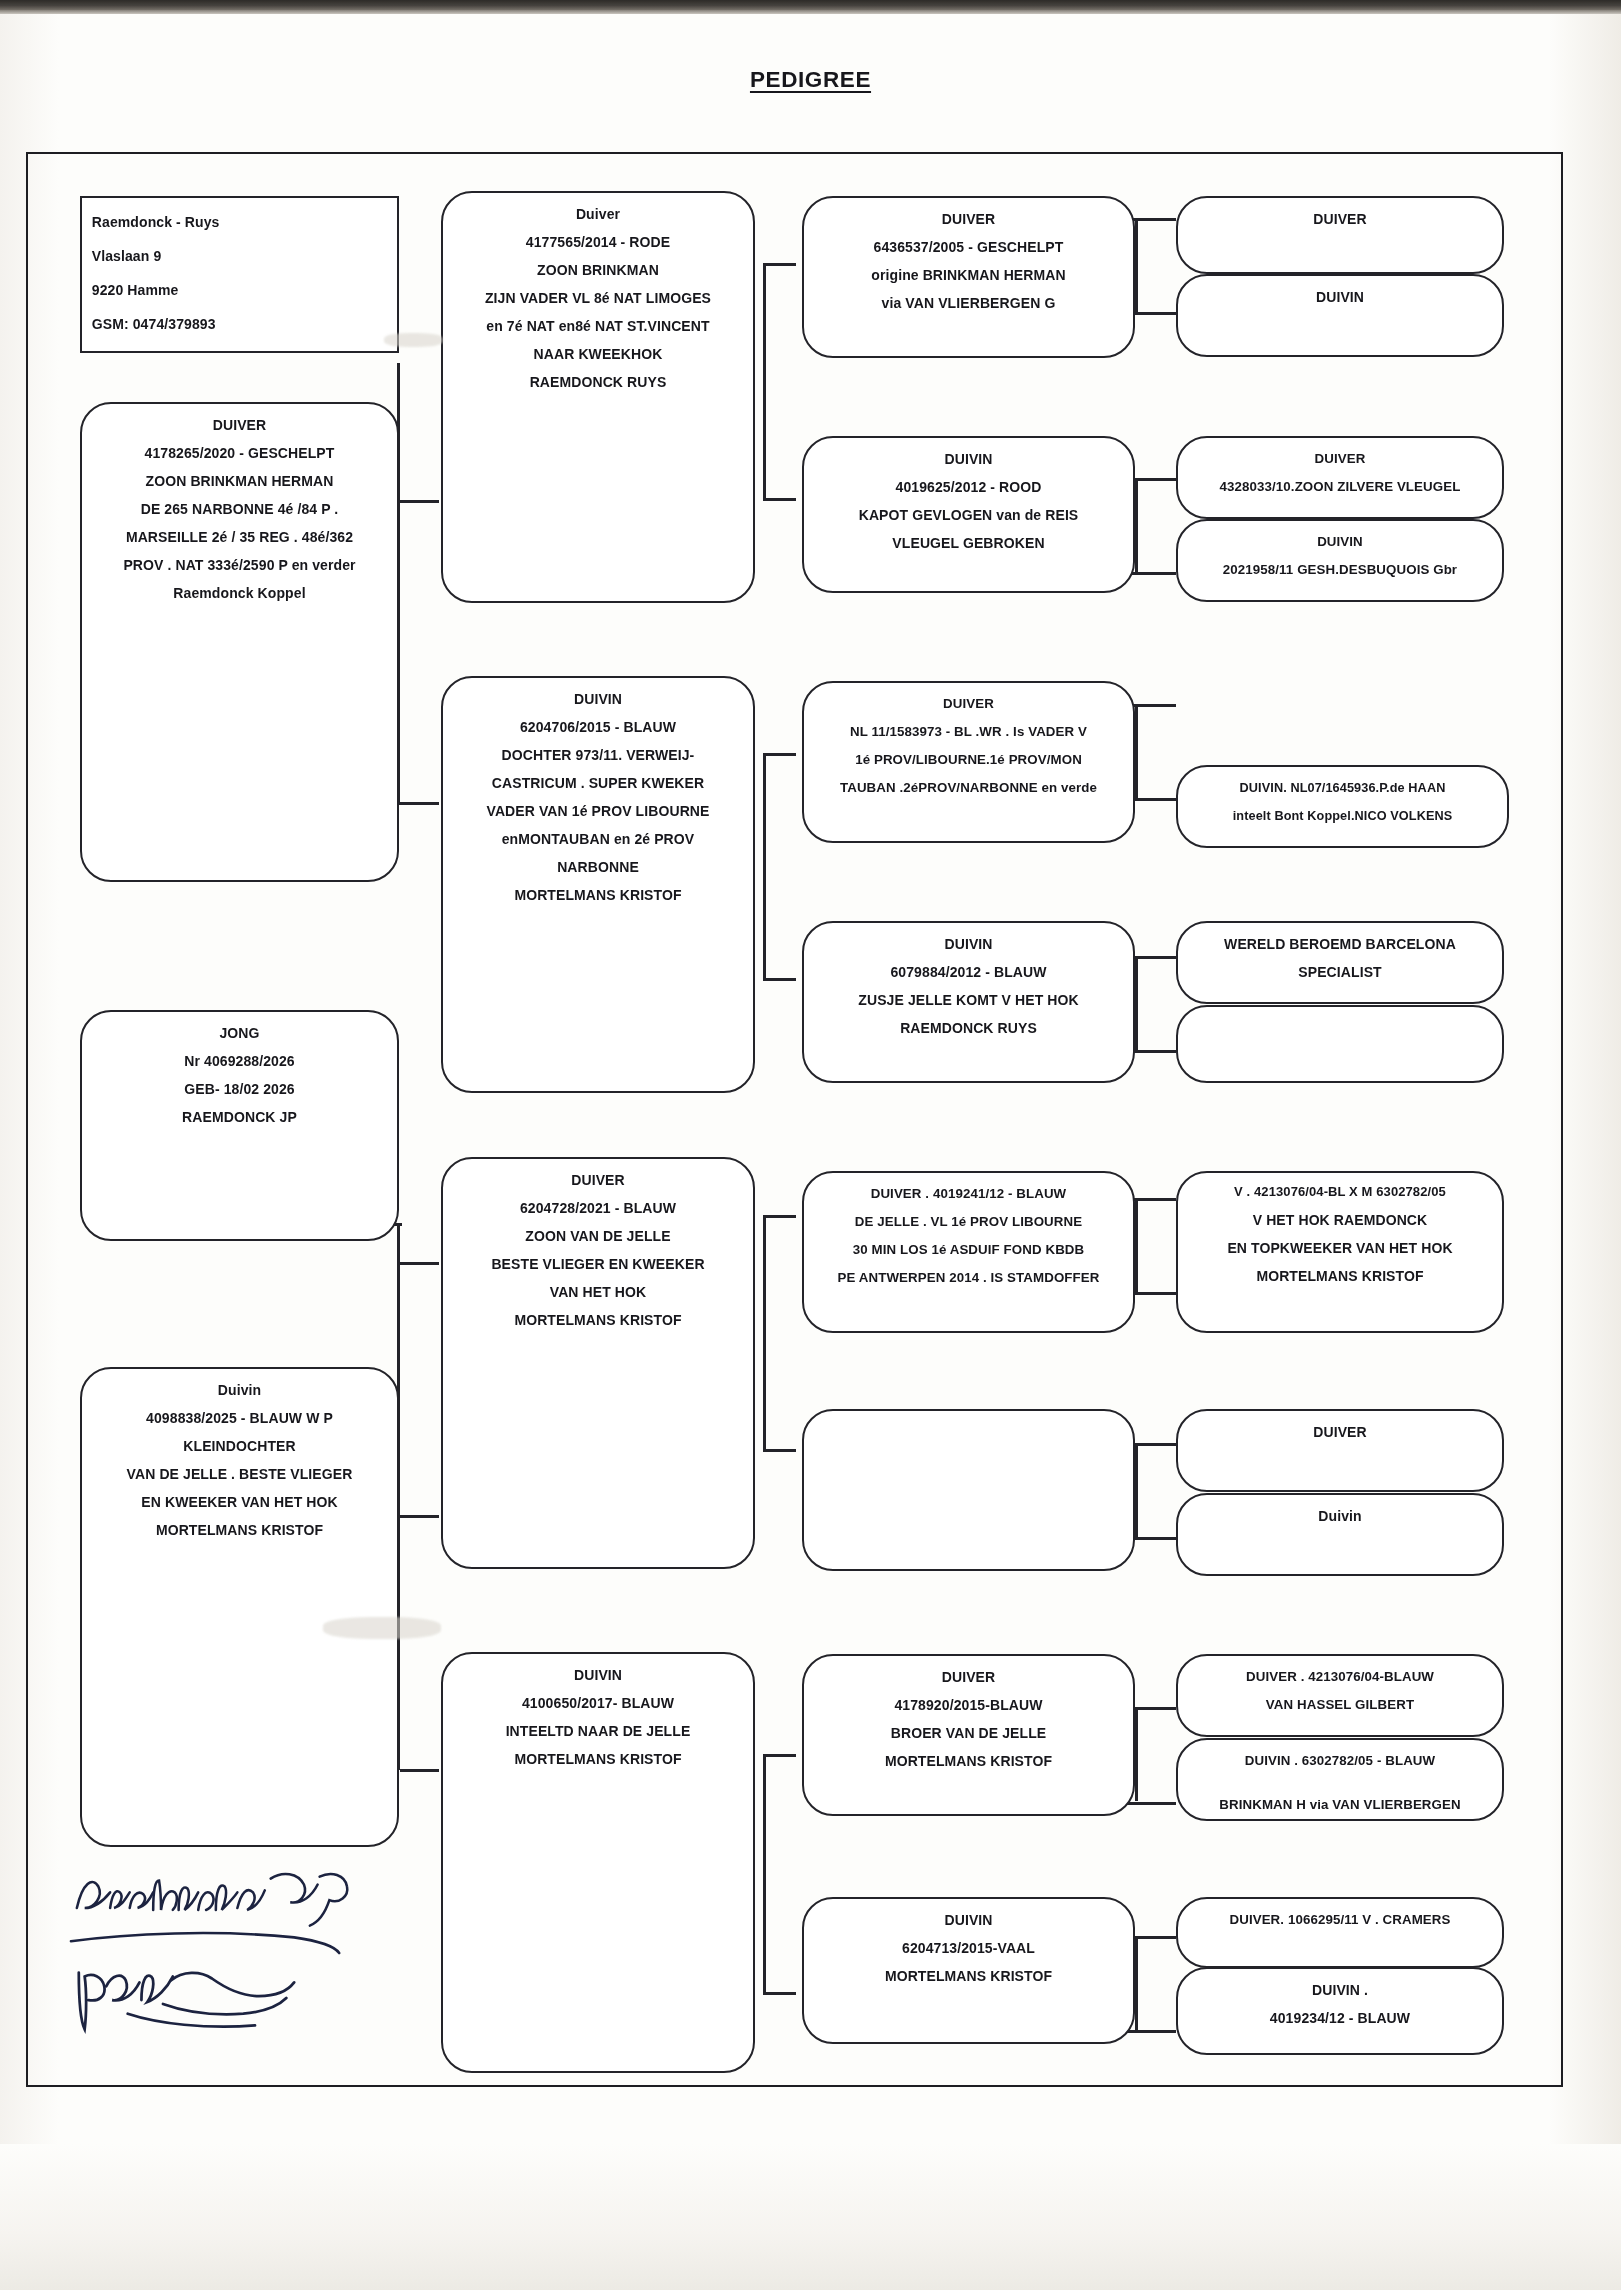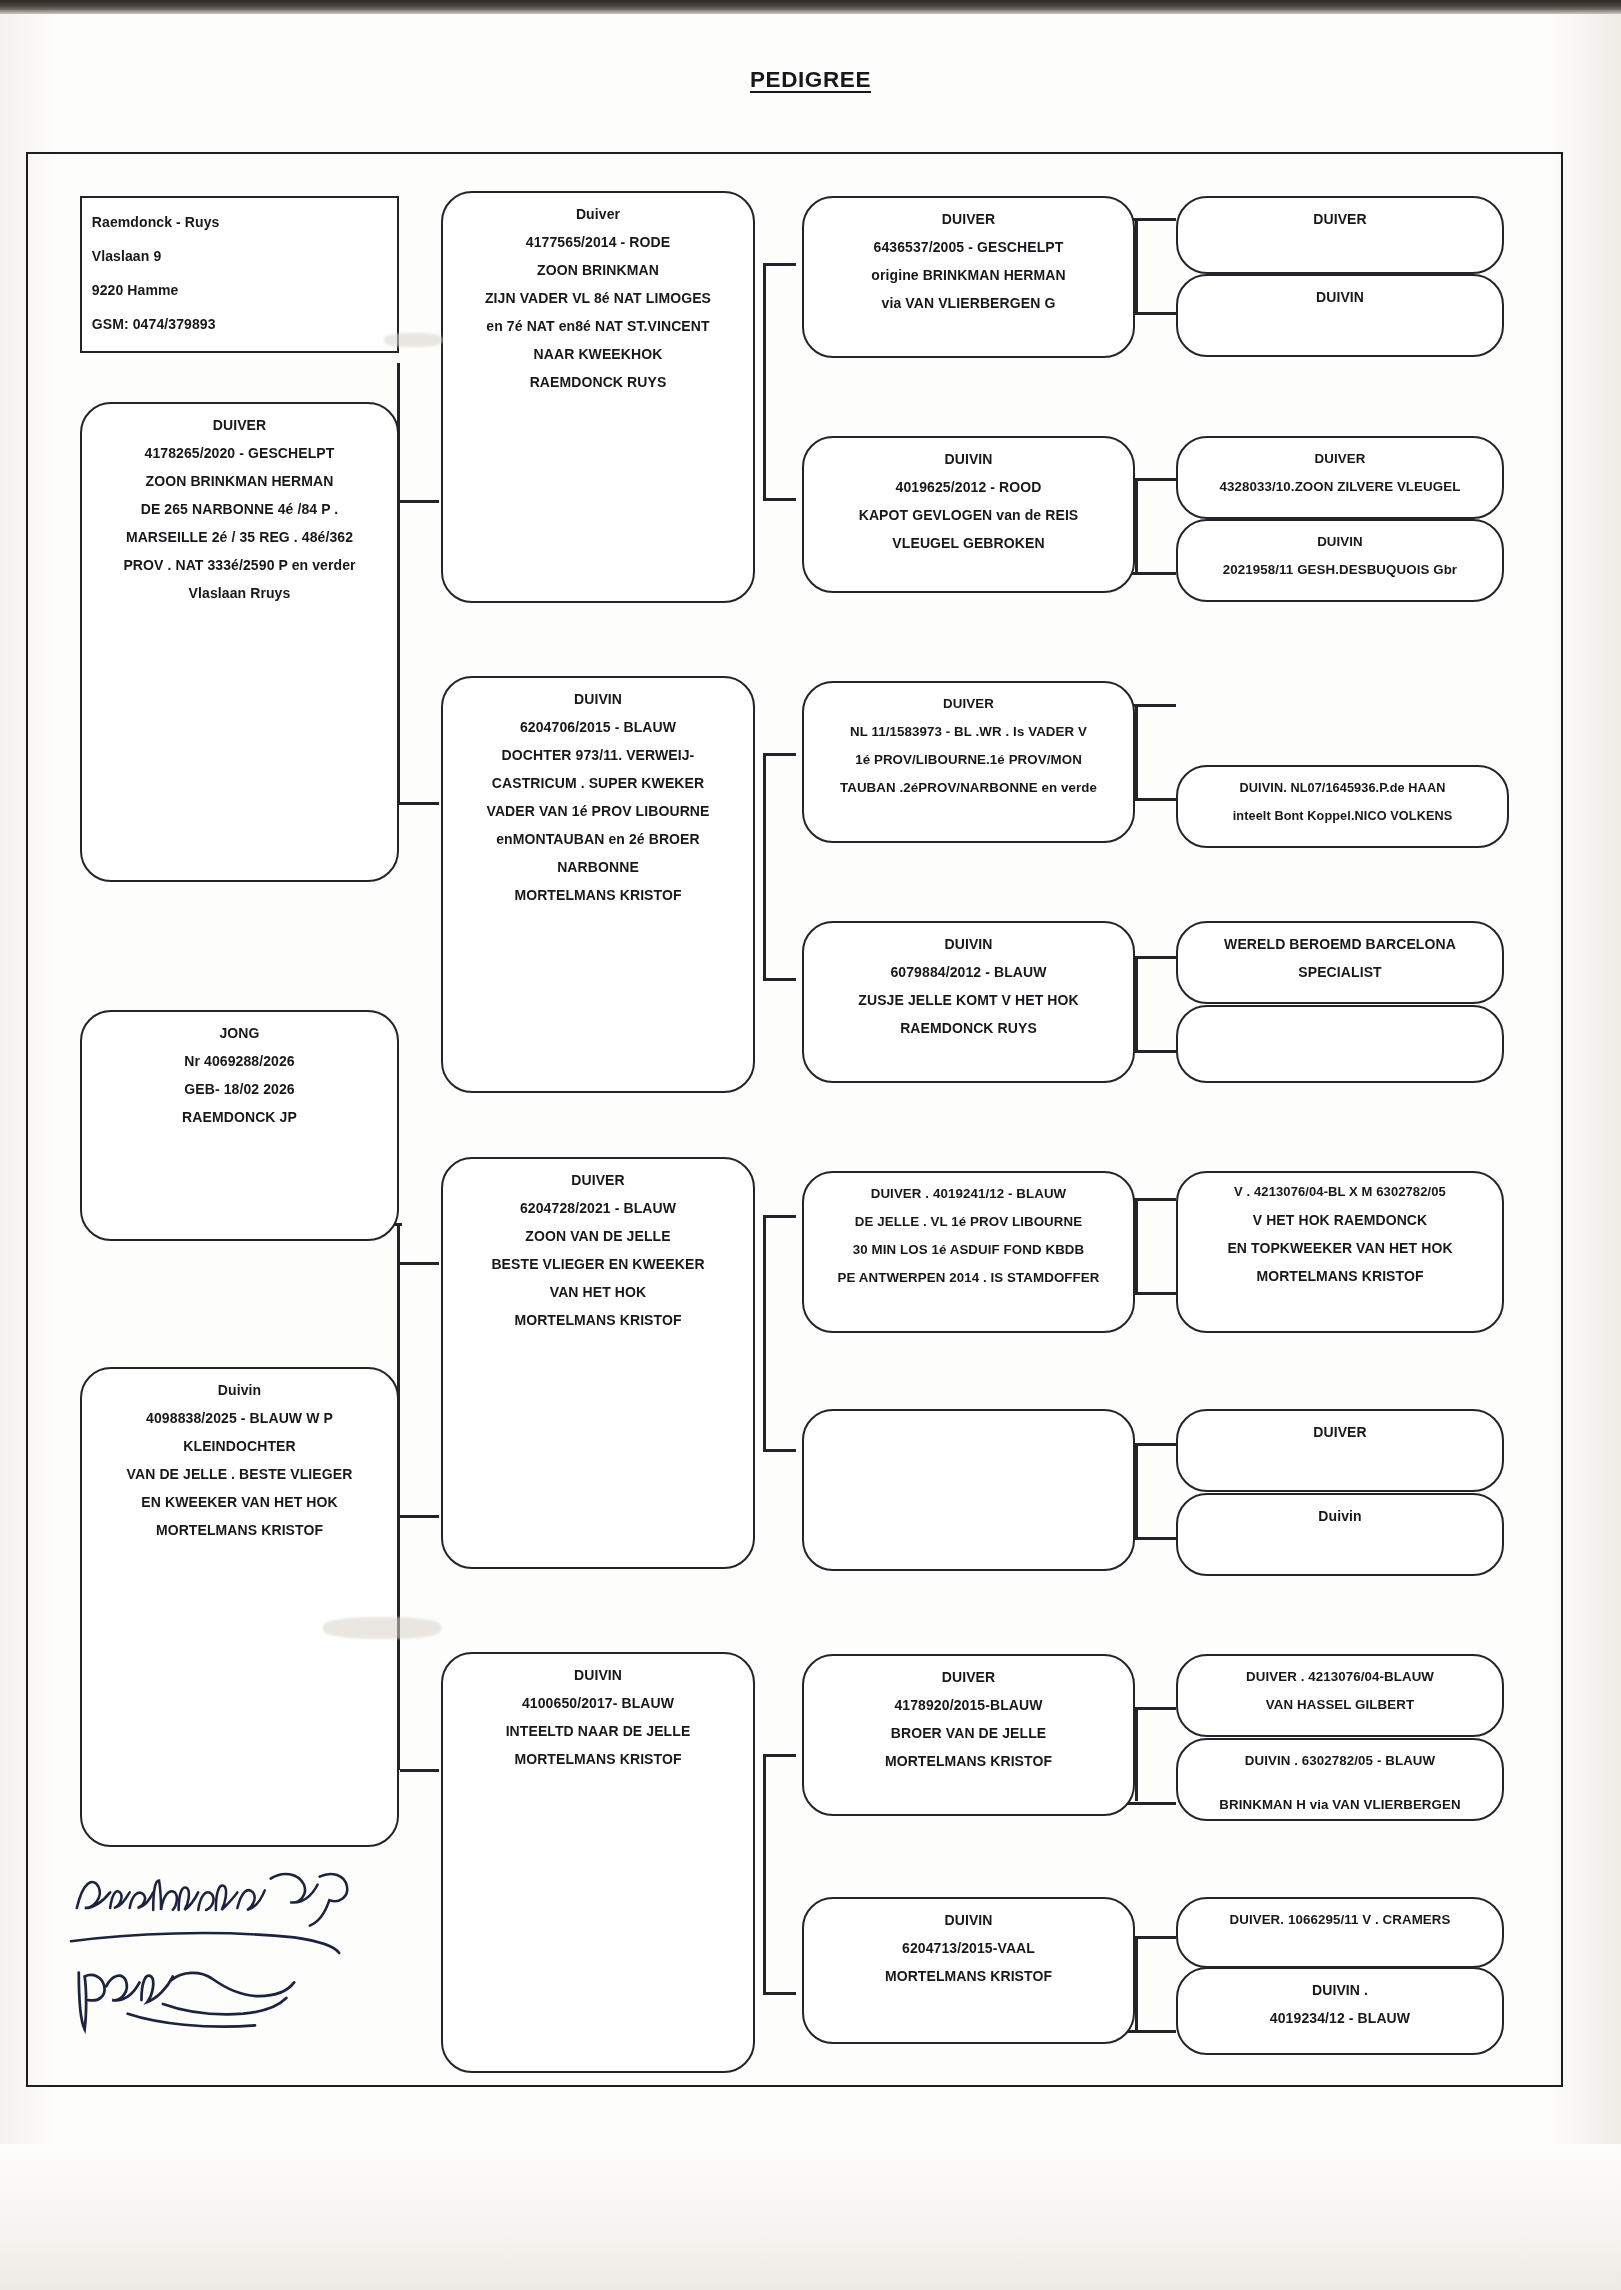--- a/index.html
+++ b/index.html
@@ -177,21 +177,21 @@
     <div class="ln">GSM: 0474/379893</div>
   </div>
 
   <div class="box center" style="left:80px;top:402px;width:319px;height:480px;">
     <div class="ln">DUIVER</div>
     <div class="ln">4178265/2020 - GESCHELPT</div>
     <div class="ln">ZOON BRINKMAN HERMAN</div>
     <div class="ln">DE 265  NARBONNE 4é /84 P .</div>
     <div class="ln">MARSEILLE  2é / 35 REG . 48é/362</div>
     <div class="ln">PROV . NAT 333é/2590 P en verder</div>
-    <div class="ln">Vlaslaan Rruys</div>
+    <div class="ln">Raemdonck Koppel</div>
   </div>
 
   <div class="box center" style="left:80px;top:1010px;width:319px;height:231px;">
     <div class="ln">JONG</div>
     <div class="ln">Nr 4069288/2026</div>
     <div class="ln">GEB- 18/02 2026</div>
     <div class="ln">RAEMDONCK  JP</div>
   </div>
 
   <div class="box center" style="left:80px;top:1367px;width:319px;height:480px;">
@@ -212,21 +212,21 @@
     <div class="ln">NAAR KWEEKHOK</div>
     <div class="ln">RAEMDONCK  RUYS</div>
   </div>
 
   <div class="box center" style="left:441px;top:676px;width:314px;height:417px;">
     <div class="ln">DUIVIN</div>
     <div class="ln">6204706/2015 - BLAUW</div>
     <div class="ln">DOCHTER 973/11. VERWEIJ-</div>
     <div class="ln">CASTRICUM . SUPER KWEKER</div>
     <div class="ln">VADER VAN  1é PROV LIBOURNE</div>
-    <div class="ln">enMONTAUBAN en 2é BROER</div>
+    <div class="ln">enMONTAUBAN en 2é PROV</div>
     <div class="ln">NARBONNE</div>
     <div class="ln">MORTELMANS KRISTOF</div>
   </div>
 
   <div class="box center" style="left:441px;top:1157px;width:314px;height:412px;">
     <div class="ln">DUIVER</div>
     <div class="ln">6204728/2021 - BLAUW</div>
     <div class="ln">ZOON VAN DE JELLE</div>
     <div class="ln">BESTE VLIEGER EN KWEEKER</div>
     <div class="ln">VAN HET HOK</div>

